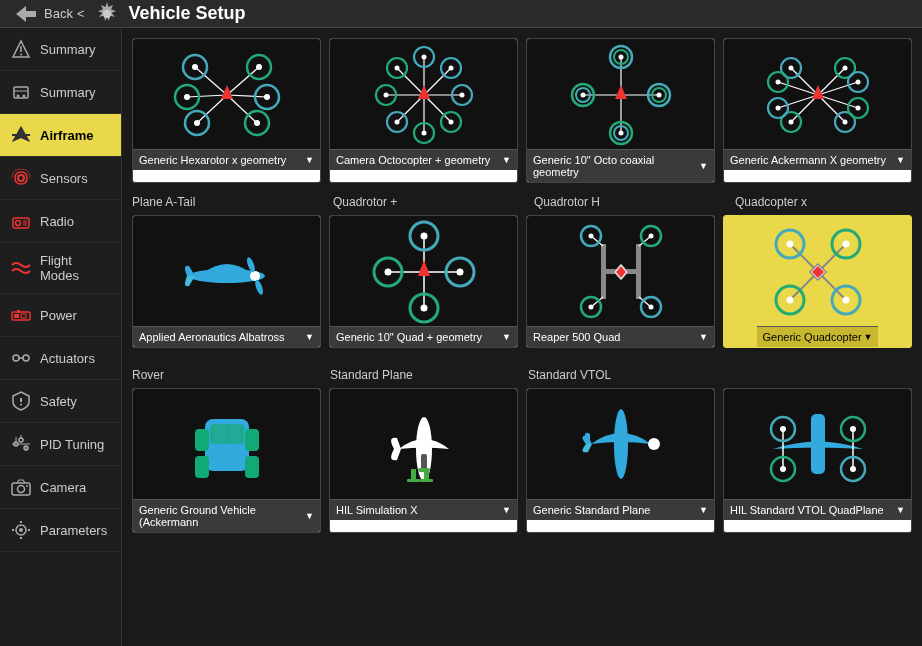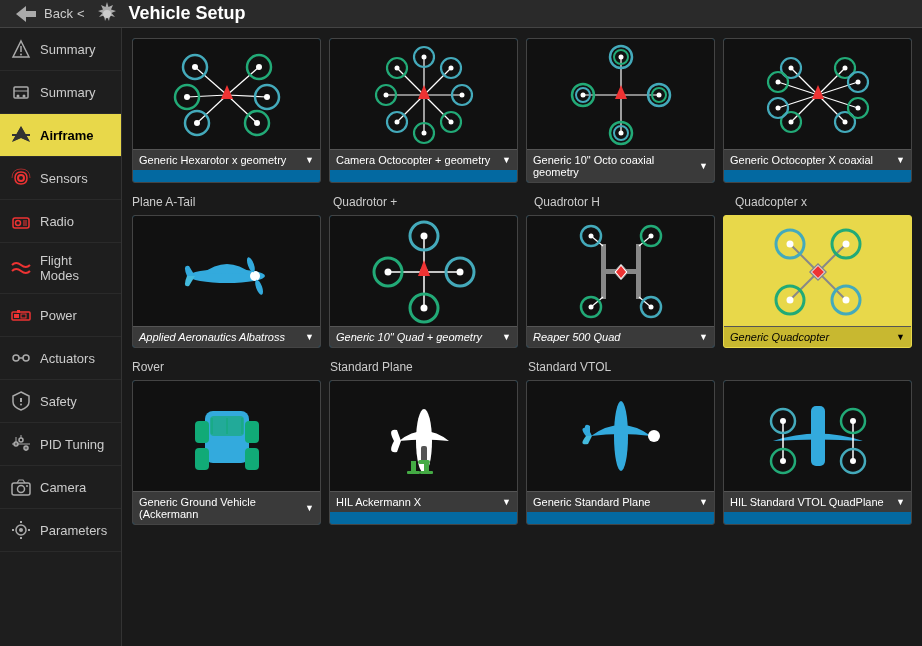--- a/index.html
+++ b/index.html
@@ -96,31 +96,32 @@
     }
 
     .category-label {
       color: #ccc;
       font-size: 12px;
       margin-bottom: 4px;
       margin-top: 4px;
     }
 
     .vehicle-card {
-      background: #0369a1;
+      background: #ffffff;
       border: 1px solid #444;
       border-radius: 3px;
       display: flex;
       flex-direction: column;
       overflow: hidden;
       cursor: pointer;
     }
     .vehicle-card.selected {
       background: #e8d84a;
       border-color: #e8d84a;
+      align-items: center;
     }
 
     .vehicle-image {
       height: 110px;
       display: flex;
       align-items: center;
       justify-content: center;
       background: #111;
       overflow: hidden;
     }
@@ -459,34 +460,34 @@
             <circle cx="90" cy="35" r="10" fill="none" stroke="#4ab" stroke-width="2.2"></circle>
             <circle cx="90" cy="35" r="2.5" fill="white"></circle>
             <circle cx="10" cy="61" r="10" fill="none" stroke="#4ab" stroke-width="2.2"></circle>
             <circle cx="10" cy="61" r="2.5" fill="white"></circle>
             <circle cx="90" cy="61" r="10" fill="none" stroke="#2a7" stroke-width="2.2"></circle>
             <circle cx="90" cy="61" r="2.5" fill="white"></circle>
             <polygon points="50,38 44,52 56,52" fill="#e33"></polygon>
           </svg>
         </div>
         <div class="dropdown-row">
-          <span>Generic Octocopter X coaxial</span>
+          <span>Generic Ackermann X geometry</span>
           <span class="dropdown-arrow">▼</span>
         </div>
       </div>
     </div>
 
     <div style="display:grid; grid-template-columns: repeat(4,1fr); gap:24px; margin-bottom:2px;margin-top:8px;">
       <div class="category-label">Plane A-Tail</div>
       <div class="category-label">Quadrotor +</div>
       <div class="category-label">Quadrotor H</div>
       <div class="category-label">Quadcopter x</div>
     </div>
 
-    <div class="vehicle-grid" style="margin-bottom:8px;font-style:italic;">
+    <div class="vehicle-grid" style="margin-bottom:16px;">
 
       <div class="vehicle-card">
         <div class="vehicle-image">
           <svg width="120" height="95" viewBox="0 0 120 95">
 
             <ellipse cx="60" cy="52" rx="38" ry="7" fill="#3ad" transform="rotate(0,60,52)"></ellipse>
 
             <path d="M35,50 Q60,30 85,50 Q60,48 35,50Z" fill="#3ad"></path>
 
             <path d="M20,52 Q15,40 22,42 L28,52Z" fill="#3ad"></path>
@@ -633,21 +634,21 @@
             <rect x="42" y="75" width="5" height="12" fill="#4a4"></rect>
             <rect x="38" y="85" width="13" height="3" rx="1" fill="#4a4"></rect>
             <rect x="55" y="75" width="5" height="12" fill="#4a4"></rect>
             <rect x="51" y="85" width="13" height="3" rx="1" fill="#4a4"></rect>
 
             <rect x="52" y="60" width="6" height="16" rx="2" fill="#555"></rect>
             <rect x="49" y="74" width="12" height="4" rx="2" fill="#4a4"></rect>
           </svg>
         </div>
         <div class="dropdown-row">
-          <span>HIL Ackermann X</span>
+          <span>HIL Simulation X</span>
           <span class="dropdown-arrow">▼</span>
         </div>
       </div>
 
       <div class="vehicle-card">
         <div class="vehicle-image">
           <svg width="110" height="100" viewBox="0 0 110 100">
 
             <ellipse cx="55" cy="50" rx="35" ry="7" fill="#3ad" transform="rotate(-90,55,50)"></ellipse>
 

